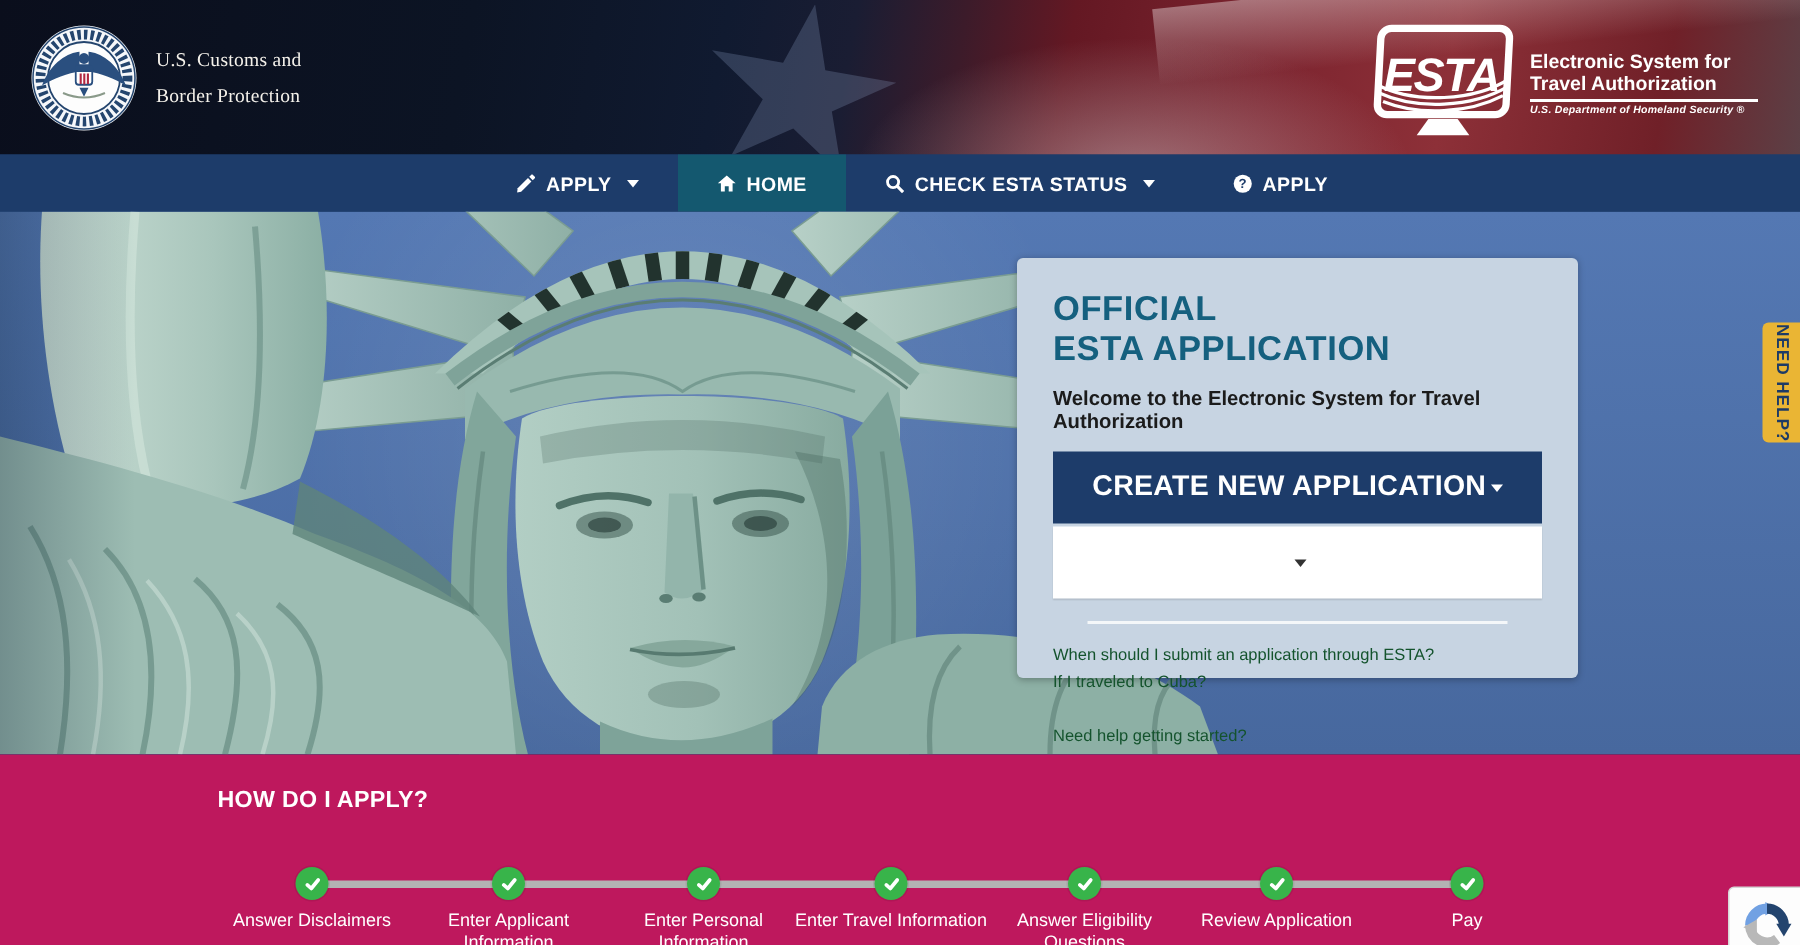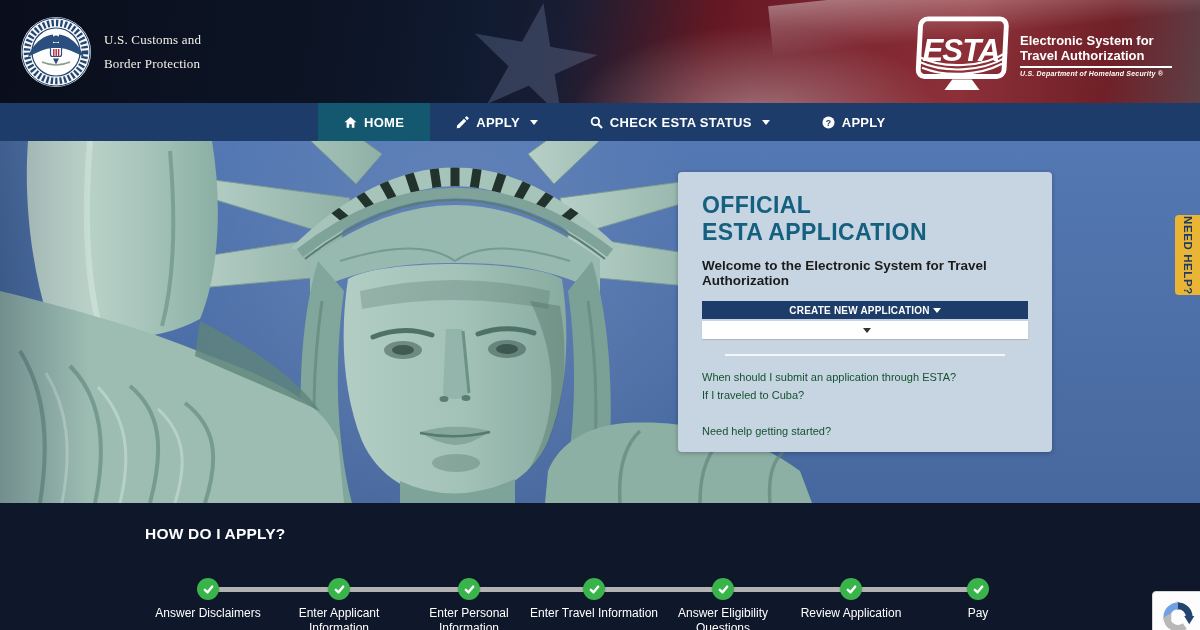--- a/index.html
+++ b/index.html
@@ -42,36 +42,36 @@
   .caret.dark{ border-top-color:#333; }
 
   
   .hero{ position:relative; width:100%; height:362px; overflow:hidden; }
   .statue{ position:absolute; left:0; top:0; width:1200px; height:362px; display:block; }
 
   .card{ position:absolute; left:678px; top:31px; width:374px; height:280px;
     background:#c7d4e2; border-radius:4px; padding:20px 24px; box-shadow:0 1px 5px rgba(0,0,0,.28); }
   .card-title{ color:#15607f; font-size:23px; line-height:27px; letter-spacing:.4px; white-space:pre-line; }
   .card-welcome{ margin-top:12px; color:#1b1b1b; font-size:13.5px; font-weight:bold; }
-  .btn{ display:flex; align-items:center; justify-content:center; width:100%; height:18px;
-    font-size:10px; font-weight:bold; letter-spacing:.2px; cursor:pointer; border:none; }
+  .btn{ display:flex; align-items:center; justify-content:center; width:100%; height:48px;
+    font-size:19px; font-weight:bold; letter-spacing:.2px; cursor:pointer; border:none; }
   .btn-primary{ margin-top:13px; background:#1d3c6a; color:#fff; }
   .btn-secondary{ margin-top:2px; background:#fff; color:#333; box-shadow:0 1px 1px rgba(0,0,0,.12); }
   .card-divider{ margin:15px auto 0; width:280px; height:2px; background:rgba(255,255,255,.8); }
   .card-link{ display:block; margin-top:12px; color:#14532d; font-size:11px;
     line-height:18px; white-space:pre-line; text-decoration:none; cursor:pointer; }
   .card-link.second{ margin-top:18px; }
 
   .need-help-tab{ position:absolute; right:0; top:74px; width:25px; height:80px;
     background:#eab534; color:#1d3a66; border-radius:4px 0 0 4px;
     display:flex; align-items:center; justify-content:center;
     writing-mode:vertical-rl; font-size:11.5px; font-weight:bold; letter-spacing:.6px; cursor:pointer; }
 
   
-  .apply-section{ position:relative; width:100%; height:127px; background:#0f172a; }
+  .apply-section{ position:relative; width:100%; height:127px; background:#be185d; }
   .apply-heading{ position:absolute; left:145px; top:22px; color:#fff; font-size:15.5px; font-weight:bold; letter-spacing:.2px; }
   .steps-line{ position:absolute; left:208px; top:84px; width:770px; height:5px; background:#b3b3b3; border-radius:2px; }
   .step-circle{ position:absolute; top:75px; width:22px; height:22px; border-radius:50%;
     background:#38b44a; box-shadow:0 0 0 1px rgba(0,0,0,.08); display:flex; align-items:center; justify-content:center; }
   .step-circle svg{ width:13px; height:13px; }
   .step-label{ position:absolute; top:103px; width:150px; text-align:center; color:#fff;
     font-size:12px; line-height:15px; white-space:pre-line; }
 
   .recaptcha-badge{ position:absolute; left:1152px; top:88px; width:70px; height:60px;
     background:#fdfdfd; border:1px solid #d6d6d6; border-radius:4px; cursor:pointer; }
@@ -121,33 +121,33 @@
       <div class="esta-text">
         <div class="esta-tagline">Electronic System for
 Travel Authorization</div>
         <div class="esta-divider"></div>
         <div class="esta-dept">U.S. Department of Homeland Security ®</div>
       </div>
     </div>
   </header>
 
   <nav class="main-nav">
-    <div class="nav-item active">
-      <svg viewBox="0 0 14 14">
-        <path d="M7 1 L13.4 6.6 H11.2 V12.6 H8.4 V8.8 H5.6 V12.6 H2.8 V6.6 H0.6 Z" fill="#fff"></path>
-      </svg>
-      <span>HOME</span>
-    </div>
     <div class="nav-item">
       <svg viewBox="0 0 14 14">
         <path d="M1.2 10.3 L8.6 2.9 L11.1 5.4 L3.7 12.8 L0.8 13.2 Z" fill="#fff"></path>
         <path d="M9.5 2 L11 0.5 Q11.5 0 12 0.5 L13.5 2 Q14 2.5 13.5 3 L12 4.5 Z" fill="#fff"></path>
       </svg>
       <span>APPLY</span>
       <span class="caret"></span>
+    </div>
+    <div class="nav-item active">
+      <svg viewBox="0 0 14 14">
+        <path d="M7 1 L13.4 6.6 H11.2 V12.6 H8.4 V8.8 H5.6 V12.6 H2.8 V6.6 H0.6 Z" fill="#fff"></path>
+      </svg>
+      <span>HOME</span>
     </div>
     <div class="nav-item">
       <svg viewBox="0 0 14 14">
         <circle cx="5.8" cy="5.8" r="4" fill="none" stroke="#fff" stroke-width="2"></circle>
         <line x1="8.9" y1="8.9" x2="13" y2="13" stroke="#fff" stroke-width="2.2"></line>
       </svg>
       <span>CHECK ESTA STATUS</span>
       <span class="caret"></span>
     </div>
     <div class="nav-item">

